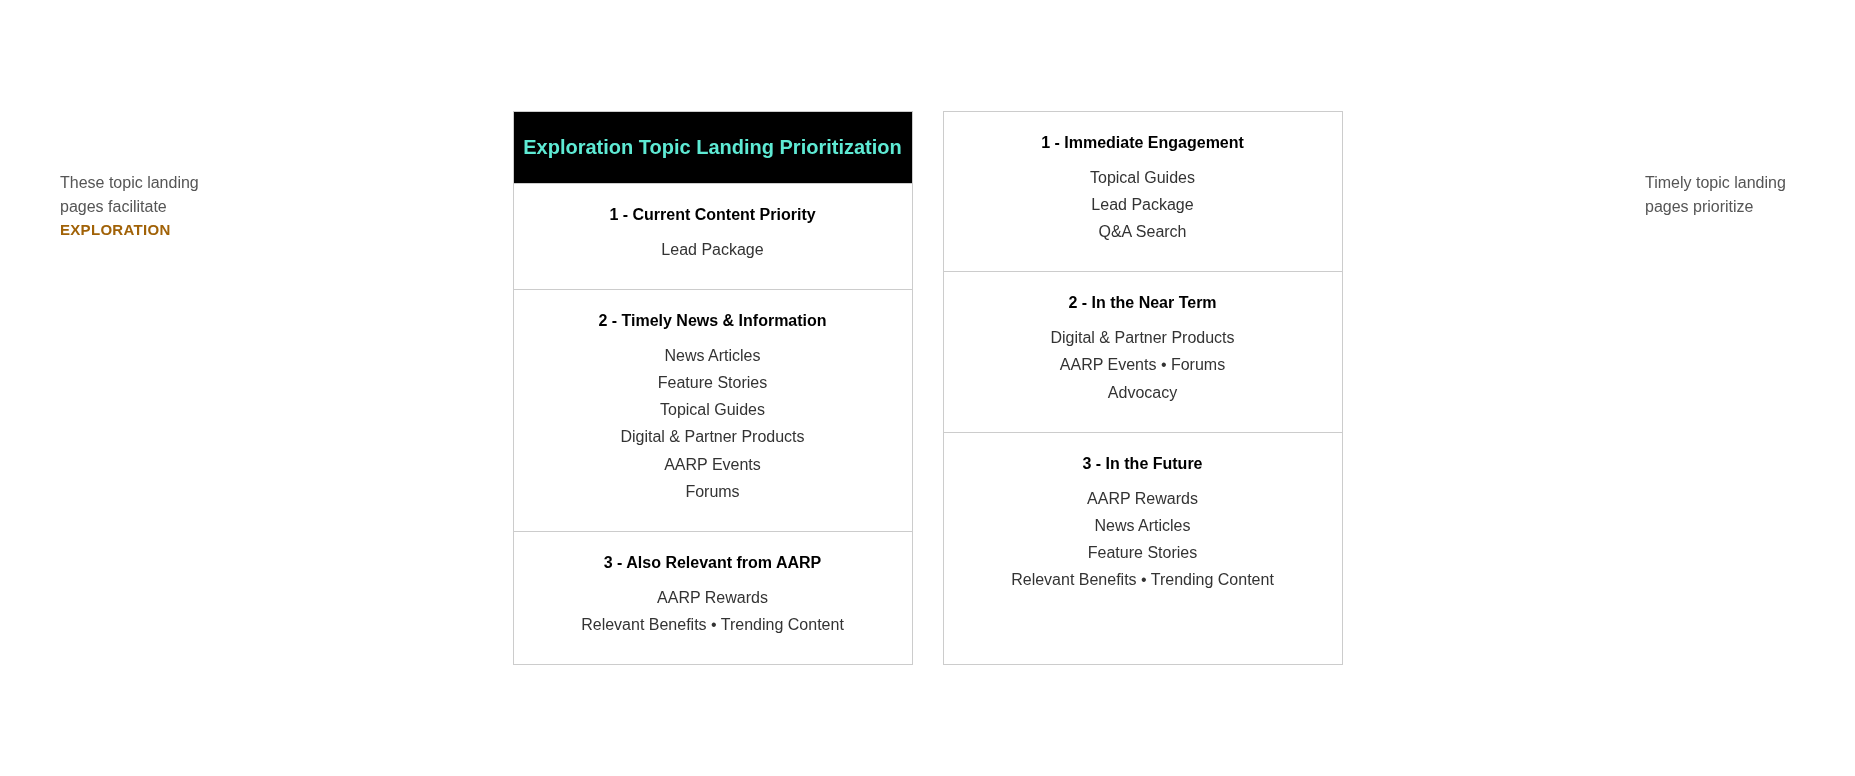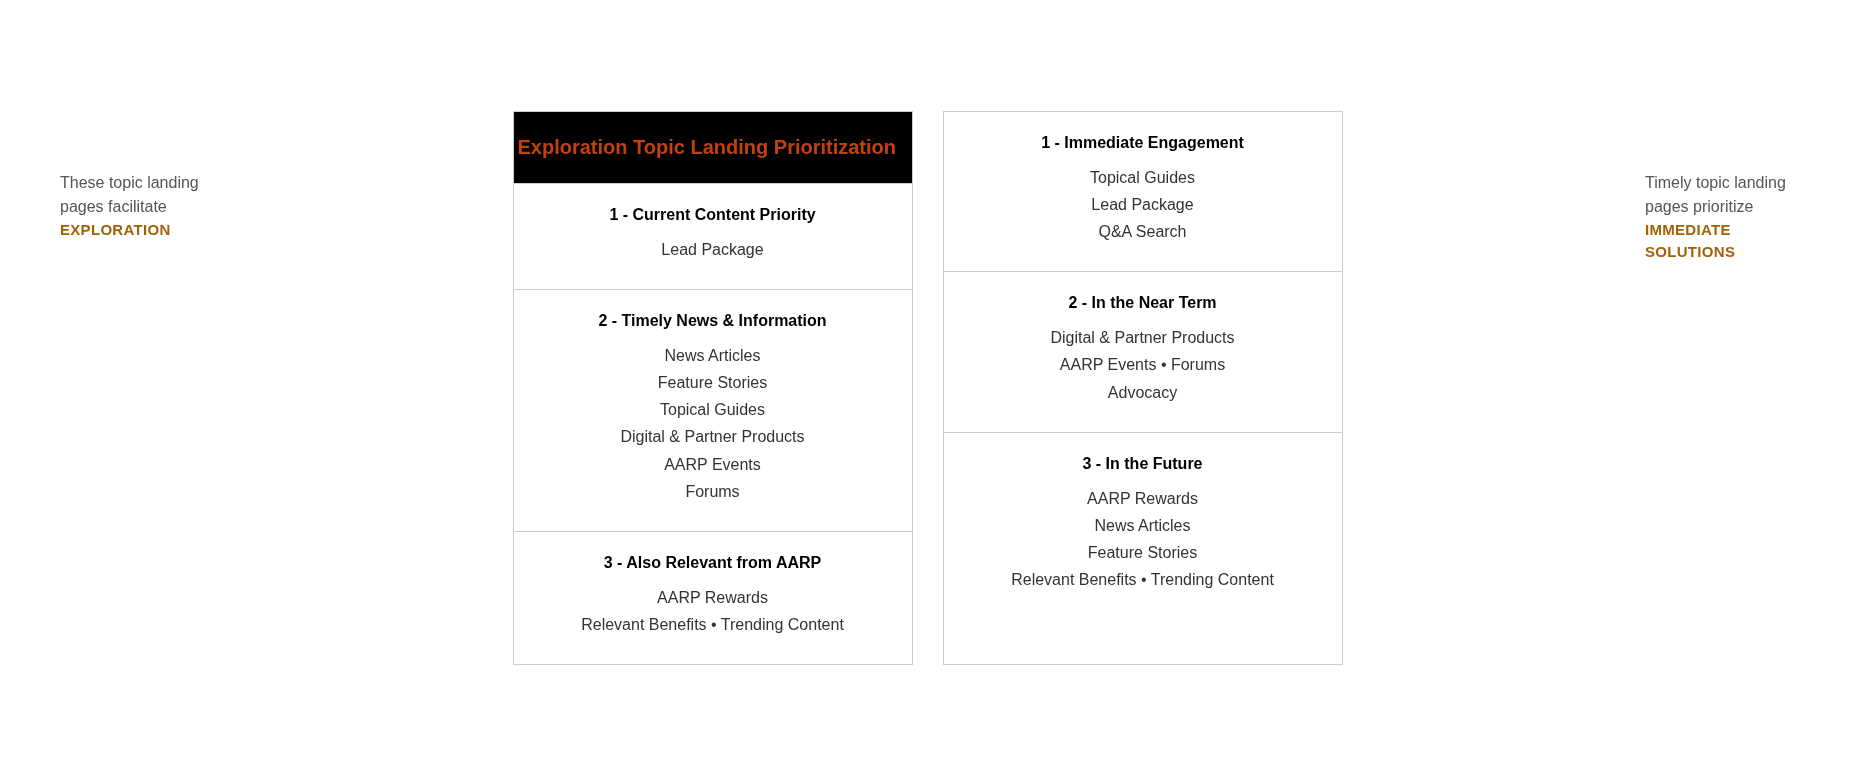--- a/index.html
+++ b/index.html
@@ -55,21 +55,22 @@
 
     .priority-table {
       width: 400px;
       flex-shrink: 0;
       border: 1.5px solid #ccc;
       border-collapse: collapse;
     }
 
     .table-header {
       background: #000;
-      color: #c2410c;
+      color: #5eead4;
+      text-align: center;
       padding: 22px 4px;
       font-size: 20px;
       font-weight: 700;
       line-height: 1.35;
     }
 
     .table-section {
       border-top: 1.5px solid #ccc;
       padding: 22px 20px 26px;
       text-align: center;
@@ -153,16 +154,15 @@
         <div class="section-item">News Articles</div>
         <div class="section-item">Feature Stories</div>
         <div class="section-item">Relevant Benefits • Trending Content</div>
       </div>
     </div>
 
   </div>
 
   <div class="side-label side-label-right">
     <span>Timely topic landing pages prioritize</span>
-    <strong>IMMEDIATE SOLUTIONS</strong>
   </div>
 
 </div>
 
 </body></html>

